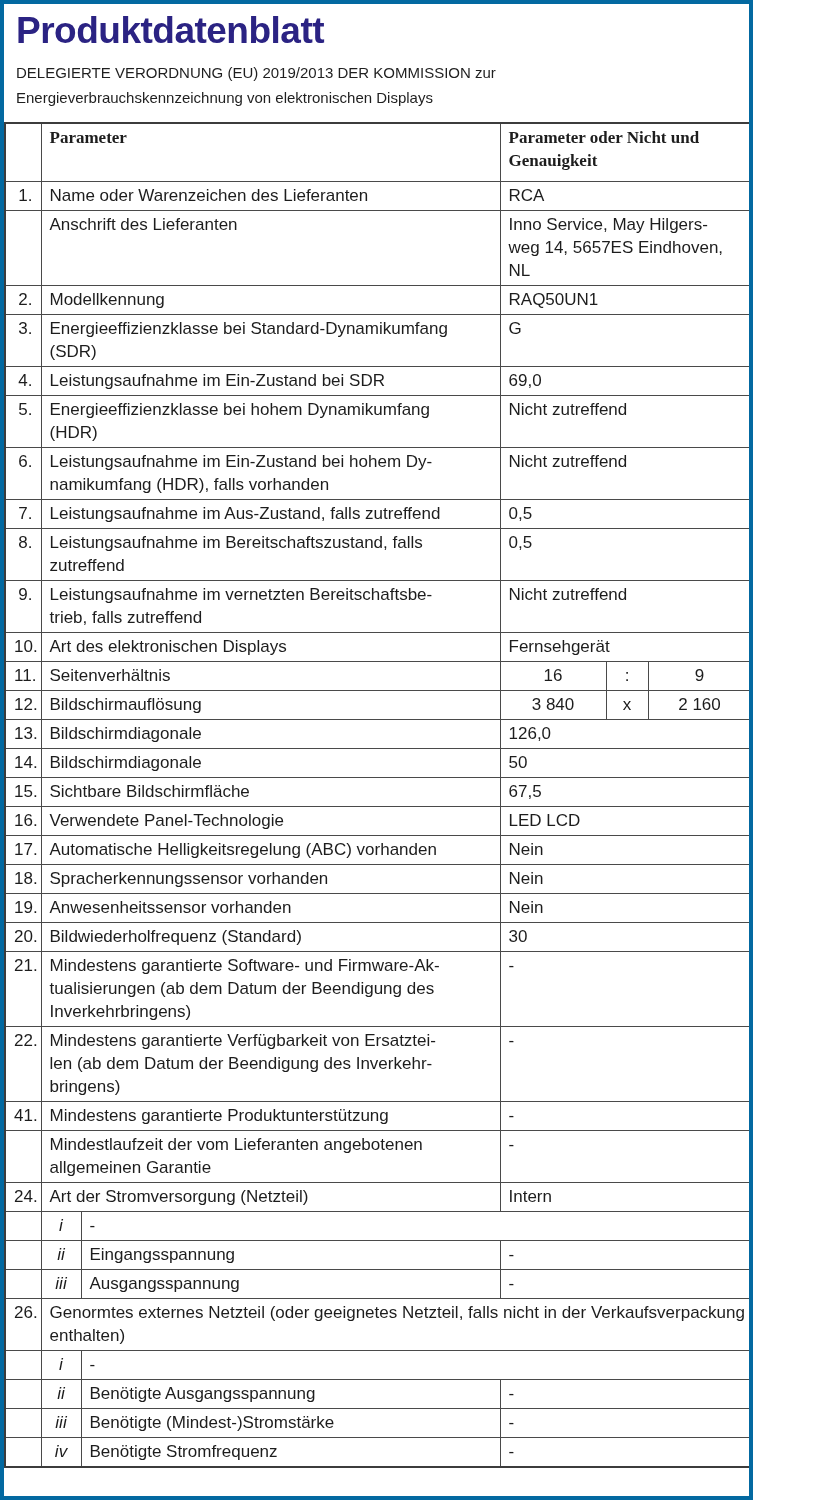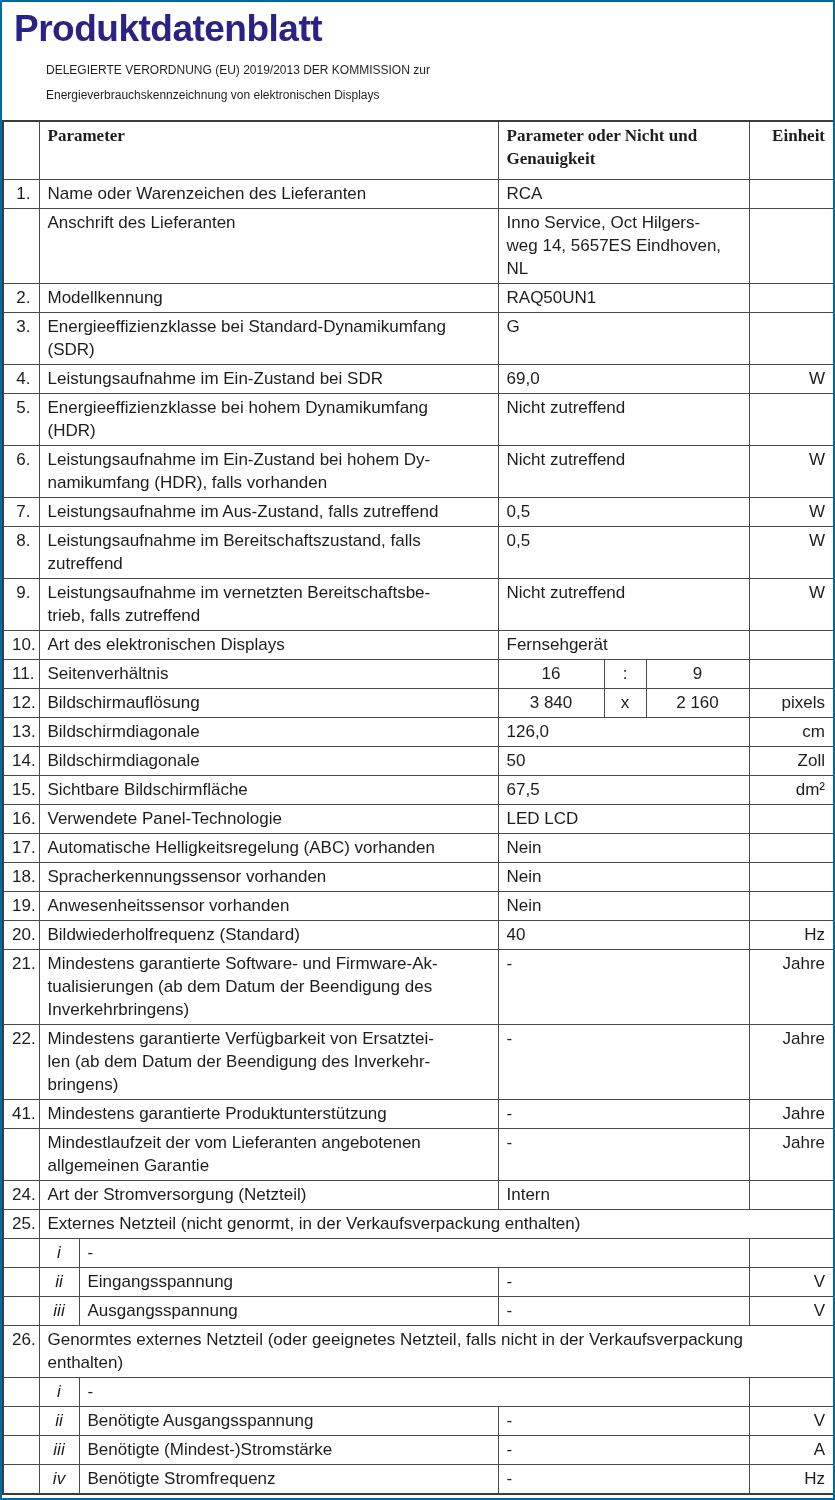--- a/index.html
+++ b/index.html
@@ -1,28 +1,28 @@
 <!DOCTYPE html>
 <html lang="de"><head>
 <meta charset="utf-8">
 <style>
   html,body{margin:0;padding:0;background:#ffffff;}
   body{font-family:"Liberation Sans",sans-serif;color:#1d1d1d;}
   .page{
-    width:835px;height:1500px;box-sizing:border-box;
-    border:2px solid #0369a1;background:#ffffff;overflow:hidden;
+    width:753px;height:1500px;box-sizing:border-box;
+    border:4px solid #0369a1;background:#ffffff;overflow:hidden;
   }
   .title-block{
     box-sizing:border-box;height:118px;padding:4px 12px 0 12px;
   }
   .page-title{
     margin:2px 0 8px 0;font-size:37px;font-weight:700;color:#2b2383;
     letter-spacing:-0.5px;line-height:42px;
   }
-  .subtitle{font-size:12px;line-height:25px;color:#1f1f1f;margin-left:32px;}
+  .subtitle{font-size:15px;line-height:25px;color:#1f1f1f;}
   table.datasheet{
     border-collapse:collapse;table-layout:fixed;width:100%;
     border:2px solid #3c3c3c;
   }
   table.datasheet td{
     border:1.5px solid #4a4a4a;vertical-align:top;
     font-size:17px;line-height:23px;padding:2px 8px 3px 8px;
     white-space:pre-line;overflow:hidden;
   }
   thead td{font-weight:700;height:58px;box-sizing:border-box;padding-top:4px;font-family:Liberation Serif, serif;}
@@ -67,21 +67,21 @@
     <tbody>
         <tr>
           <td class="num">1.</td>
           <td class="label" colspan="2">Name oder Warenzeichen des Lieferanten</td>
           <td class="val-l" colspan="3">RCA</td>
           <td class="unit"></td>
         </tr>
         <tr>
           <td class="num"></td>
           <td class="label" colspan="2">Anschrift des Lieferanten</td>
-          <td class="val-l" colspan="3">Inno Service, Oct Hilgers-
+          <td class="val-l" colspan="3">Inno Service, May Hilgers-
 weg 14, 5657ES Eindhoven,
 NL</td>
           <td class="unit"></td>
         </tr>
         <tr>
           <td class="num">2.</td>
           <td class="label" colspan="2">Modellkennung</td>
           <td class="val-l" colspan="3">RAQ50UN1</td>
           <td class="unit"></td>
         </tr>
@@ -192,21 +192,21 @@
         </tr>
         <tr>
           <td class="num">19.</td>
           <td class="label" colspan="2">Anwesenheitssensor vorhanden</td>
           <td class="val-r" colspan="3">Nein</td>
           <td class="unit"></td>
         </tr>
         <tr>
           <td class="num">20.</td>
           <td class="label" colspan="2">Bildwiederholfrequenz (Standard)</td>
-          <td class="val-r" colspan="3">40</td>
+          <td class="val-r" colspan="3">30</td>
           <td class="unit">Hz</td>
         </tr>
         <tr>
           <td class="num">21.</td>
           <td class="label" colspan="2">Mindestens garantierte Software- und Firmware-Ak-
 tualisierungen (ab dem Datum der Beendigung des
 Inverkehrbringens)</td>
           <td class="val-r" colspan="3">-</td>
           <td class="unit">Jahre</td>
         </tr>
@@ -229,24 +229,20 @@
           <td class="label" colspan="2">Mindestlaufzeit der vom Lieferanten angebotenen
 allgemeinen Garantie</td>
           <td class="val-r" colspan="3">-</td>
           <td class="unit">Jahre</td>
         </tr>
         <tr>
           <td class="num">24.</td>
           <td class="label" colspan="2">Art der Stromversorgung (Netzteil)</td>
           <td class="val-l" colspan="3">Intern</td>
           <td class="unit"></td>
-        </tr>
-        <tr>
-          <td class="num">25.</td>
-          <td class="label" colspan="6">Externes Netzteil (nicht genormt, in der Verkaufsverpackung enthalten)</td>
         </tr>
         <tr>
           <td class="num"></td>
           <td class="sub">i</td>
           <td class="val-l" colspan="4">-</td>
           <td class="unit"></td>
         </tr>
         <tr>
           <td class="num"></td>
           <td class="sub">ii</td>

